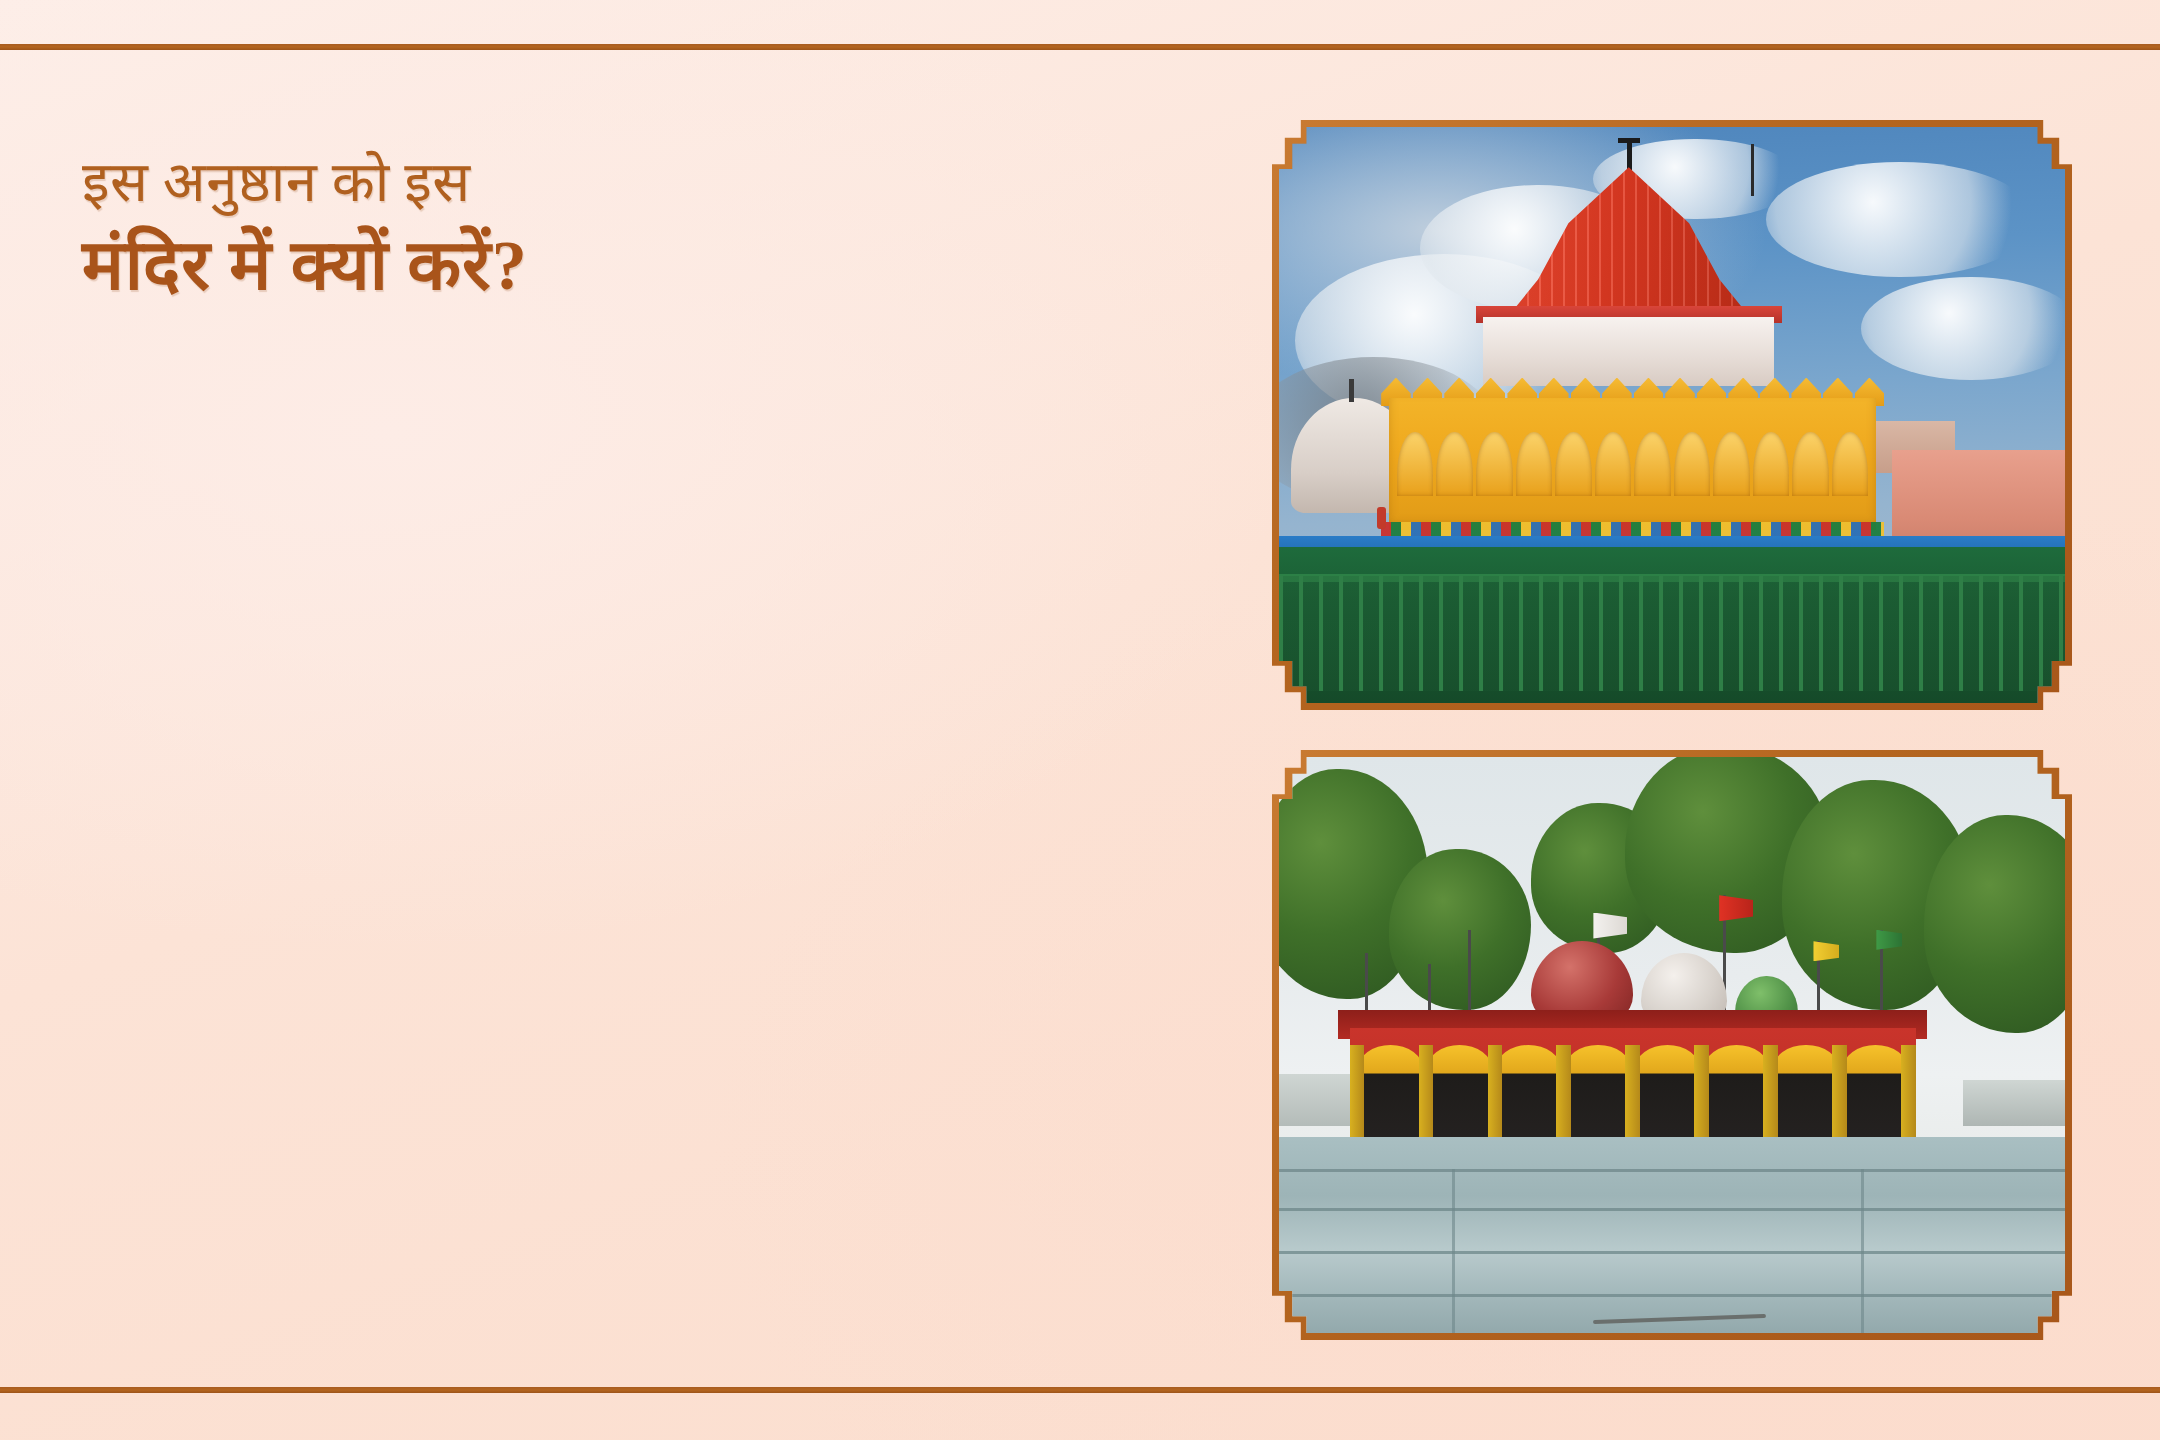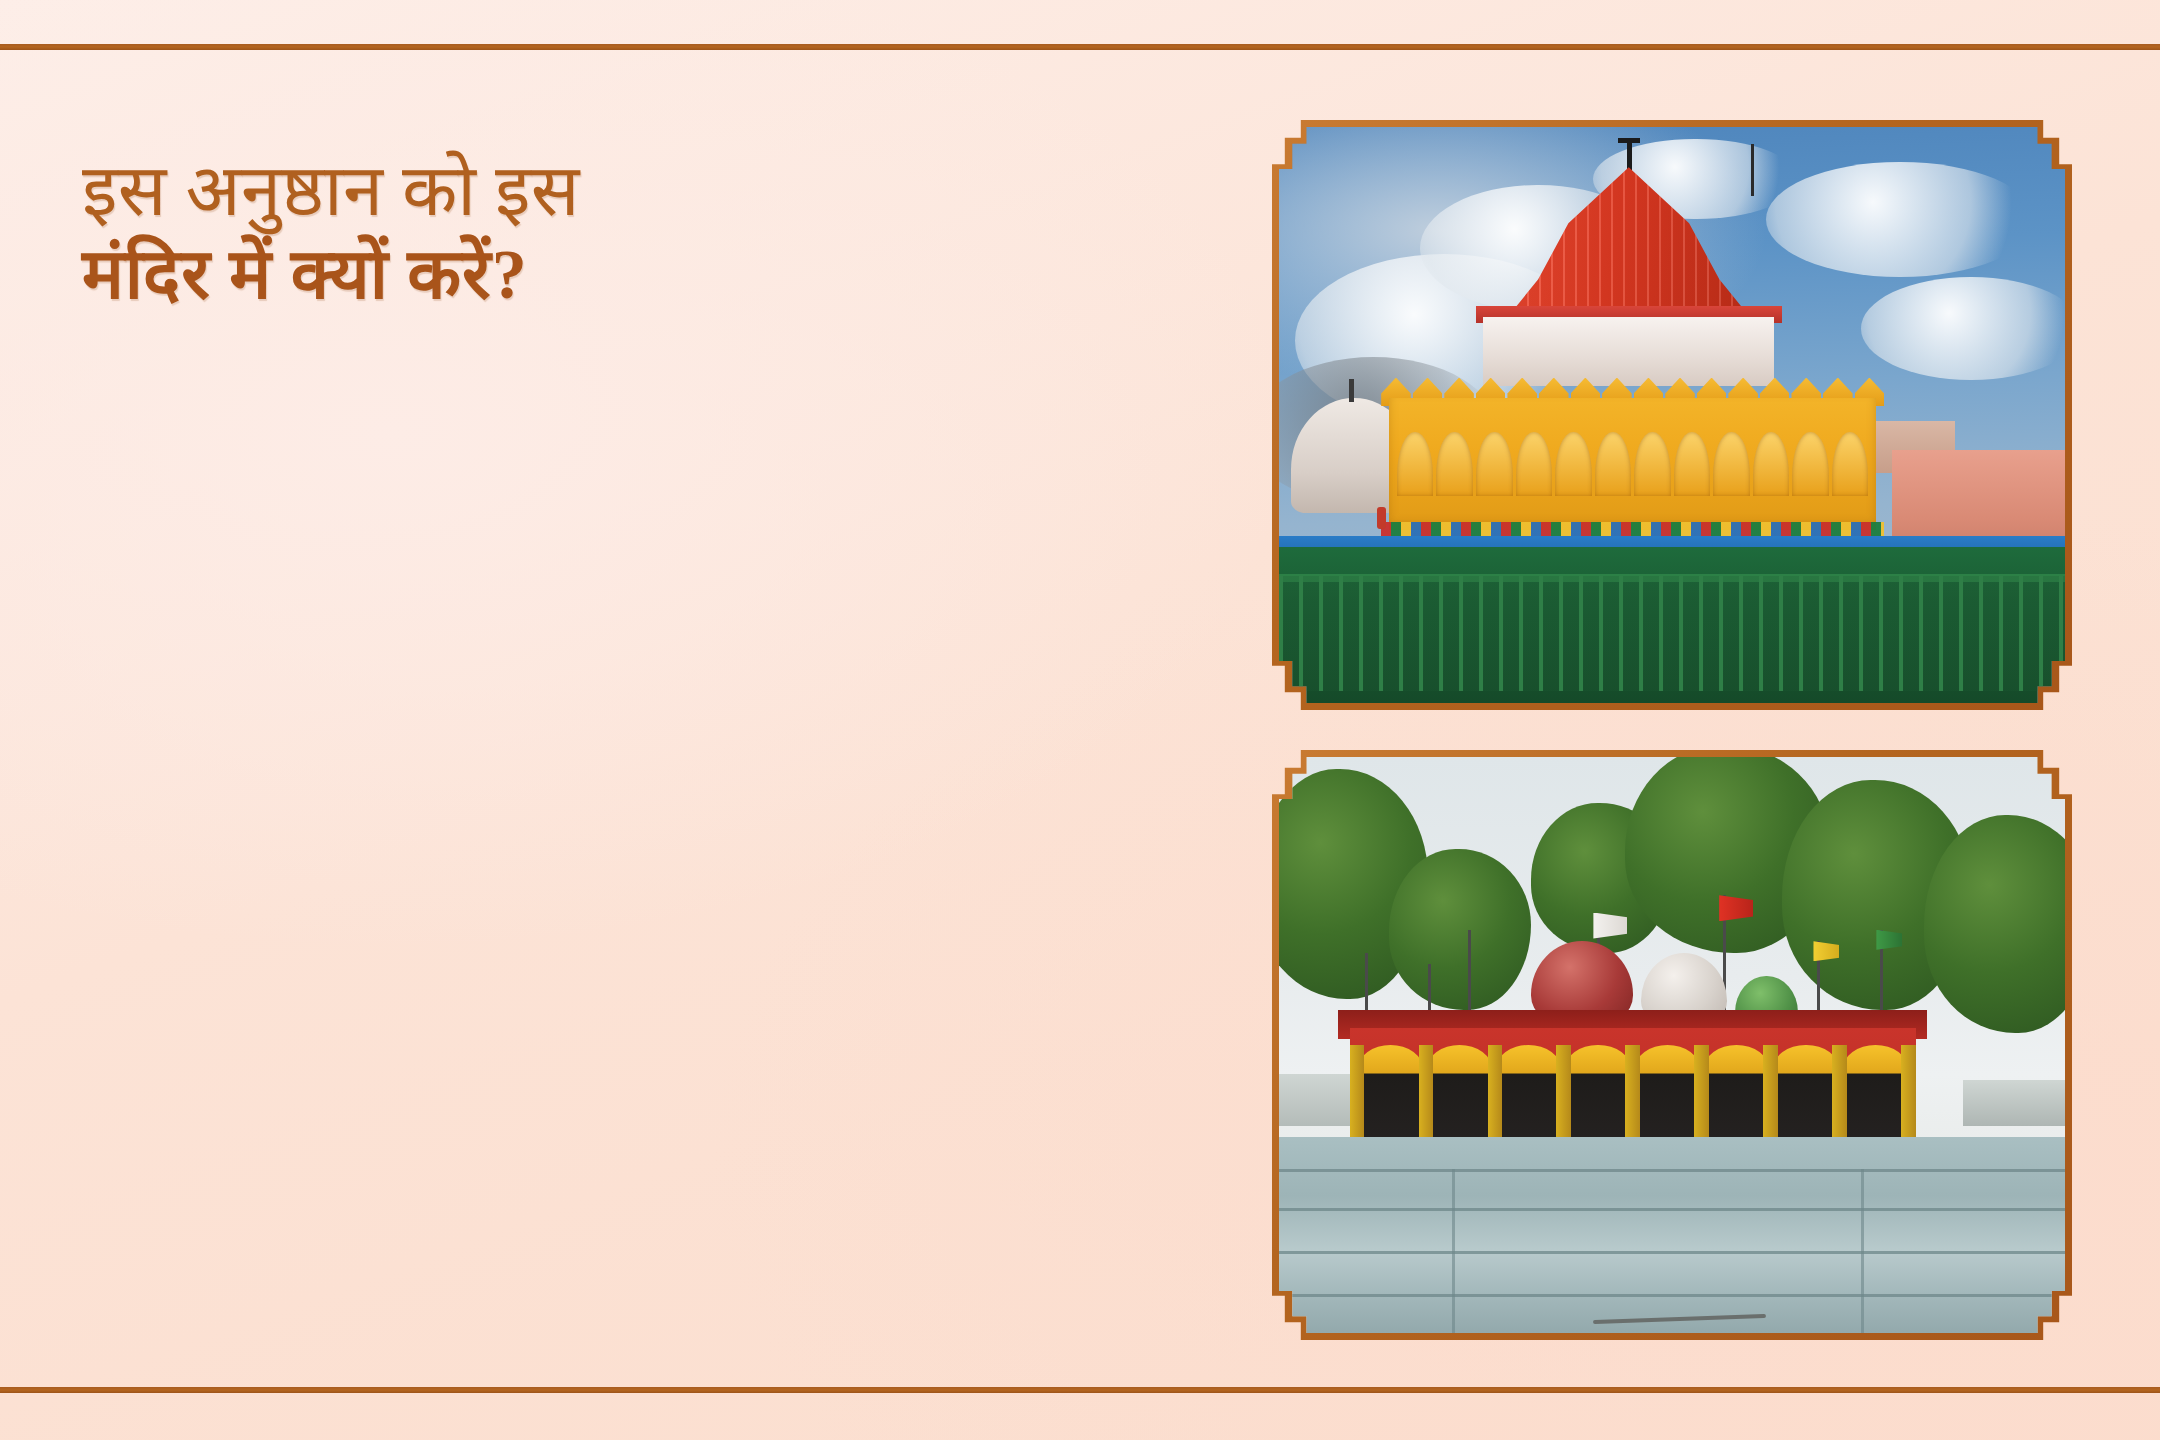--- a/index.html
+++ b/index.html
@@ -35,31 +35,32 @@
   
   #text-col {
     position:absolute;
     left:82px; top:150px;
     width:900px;
   }
 
   .head-line {
     font-family:"Liberation Serif", serif;
     color:#b0601f;
-    font-size:72px;
+    font-size:56px;
     line-height:1.16;
     letter-spacing:0.5px;
     text-shadow:1px 2px 1px rgba(150,80,30,0.20);
     white-space:nowrap;
   }
   .head-line.strong {
     font-weight:bold;
     color:#a9541a;
     font-size:70px;
     letter-spacing:1px;
+    margin-top:10px;
   }
 
   #body-copy {
     margin-top:42px;
     color:#3b2a22;
     font-size:49px;
     line-height:1.46;
     max-width:880px;
     font-family:"Liberation Serif", serif;
   }

